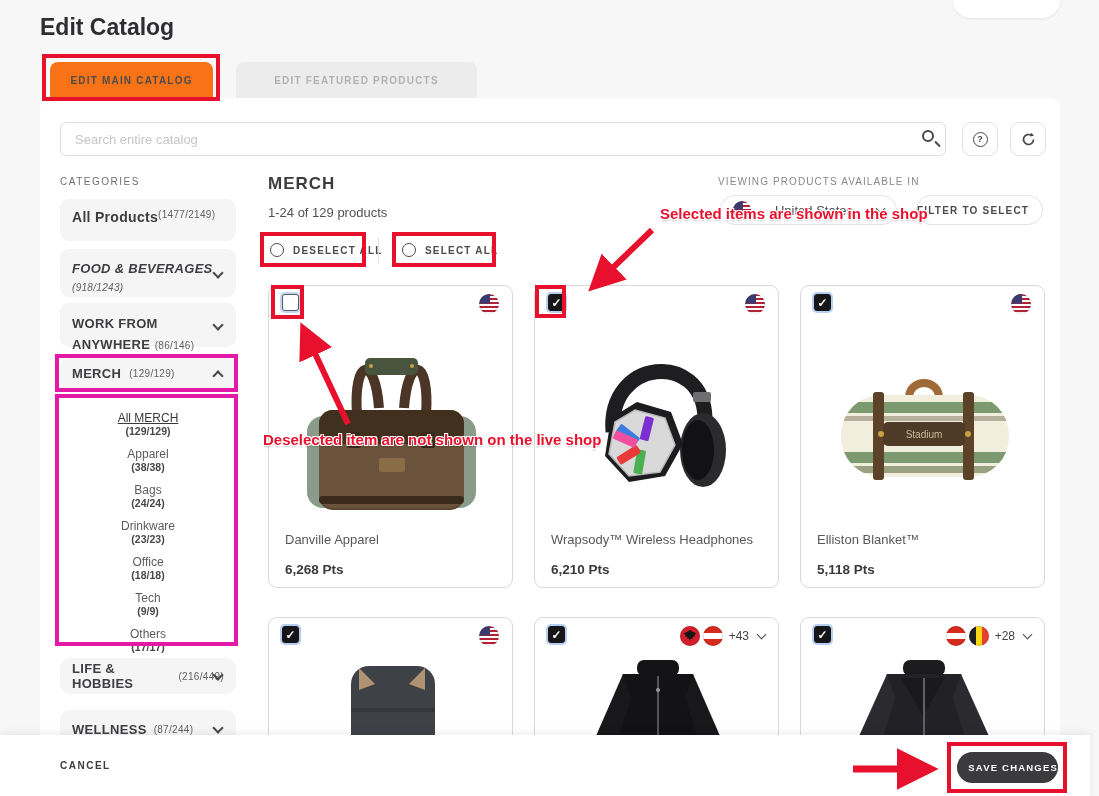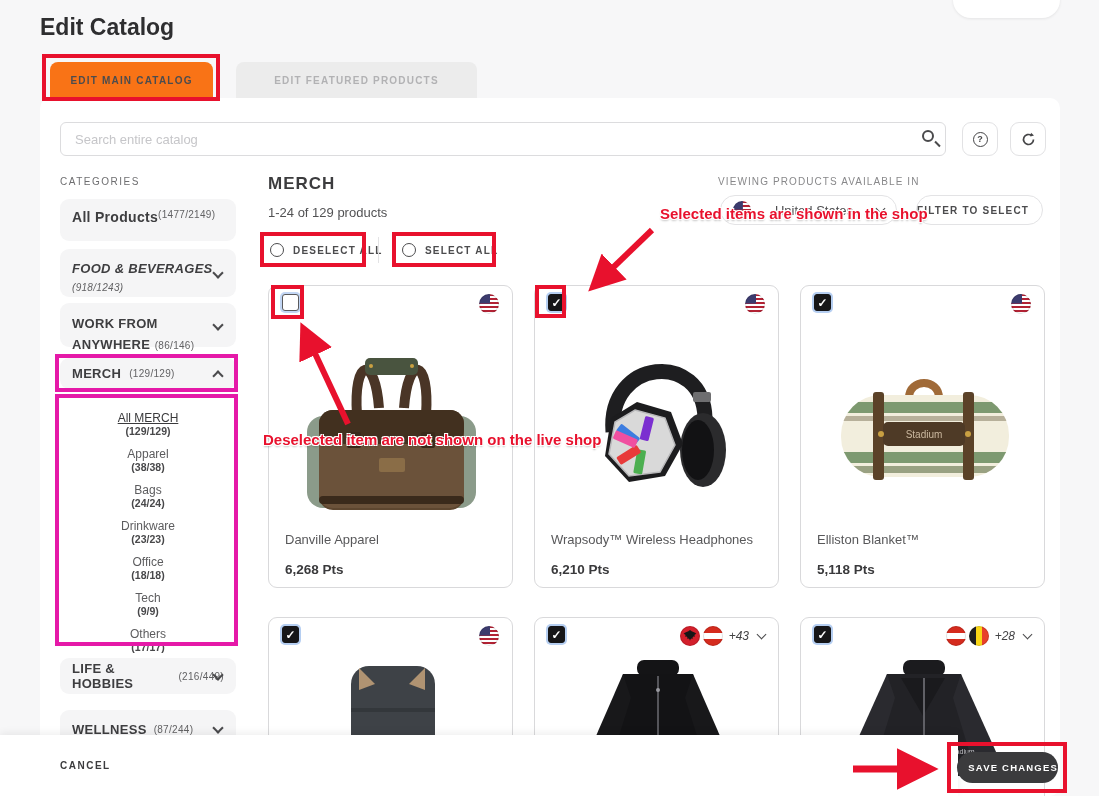--- a/index.html
+++ b/index.html
@@ -76,32 +76,32 @@
   .flag-be { background:linear-gradient(90deg,#1f1f1f 0 34%,#f9d616 34% 66%,#e8402a 66% 100%); }
   .flag-al { background:#d31f2b; position:relative; overflow:hidden; }
 
   
   .card { position:absolute; width:245px; height:303px; background:#fff; border:1px solid #d9d9db;
     border-radius:9px; }
   .cbox { position:absolute; left:13px; top:8px; width:17px; height:17px; border-radius:3px; cursor:pointer; }
   .cbox.unchecked { background:#fff; border:1.6px solid #5a5a5c; box-shadow:0 0 0 2px rgba(120,165,230,.45); }
   .cbox.checked { background:#161618; border:1.6px solid #161618; box-shadow:0 0 0 2px rgba(120,165,230,.55);
     color:#fff; font-size:12px; font-weight:bold; display:flex; align-items:center; justify-content:center; }
-  .flag-row { position:absolute; right:13px; top:8px; display:flex; align-items:center; gap:3px;font-style:italic; }
+  .flag-row { position:absolute; right:13px; top:8px; display:flex; align-items:center; gap:3px; }
   .more-count { font-size:12px; color:#434345; margin-left:3px; }
   .sm-chev { width:7px; height:7px; border-right:1.8px solid #4a4a4c; border-bottom:1.8px solid #4a4a4c;
     transform:rotate(45deg); margin:0 0 3px 6px; }
   .p-img { position:absolute; left:28px; top:52px; width:189px; height:184px; display:flex;
     align-items:center; justify-content:center; }
   .p-name { position:absolute; left:16px; top:246px; font-size:13px; color:#58585a; width:215px;
     white-space:nowrap; overflow:hidden; }
   .p-pts { position:absolute; left:16px; top:276px; font-size:13.5px; font-weight:bold; color:#3a3a3c; }
 
   
-  .footer { position:absolute; left:0; top:735px; width:958px; height:61px; background:#fff;
+  .footer { position:absolute; left:0; top:735px; width:1090px; height:61px; background:#fff;
     box-shadow:0 -2px 8px rgba(0,0,0,.07); z-index:40; }
   .cancel-btn { position:absolute; left:60px; top:25px; font-size:10px; font-weight:bold; letter-spacing:1.5px;
     color:#3c3c3e; cursor:pointer; }
   .save-btn { position:absolute; left:957px; top:17px; width:101px; height:31px; background:#3b3b3d;
     border:none; border-radius:16px; color:#fff; font-size:9.5px; font-weight:bold; letter-spacing:1.2px;
     font-family:"Liberation Sans", sans-serif; cursor:pointer;text-align:right; }
 
   
   .ann-box { position:absolute; border:4px solid #e8112d; z-index:50; pointer-events:none; }
   .ann-box.magenta { border-color:#e519a8; border-width:4px; }

